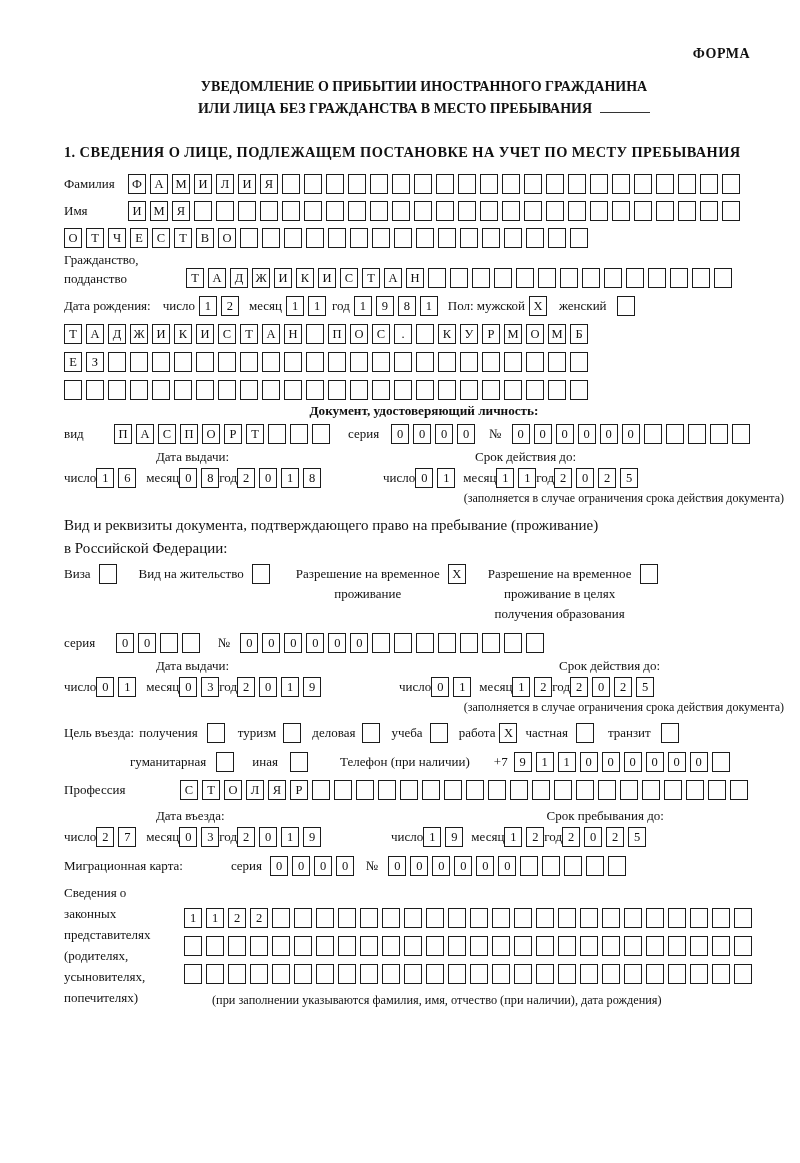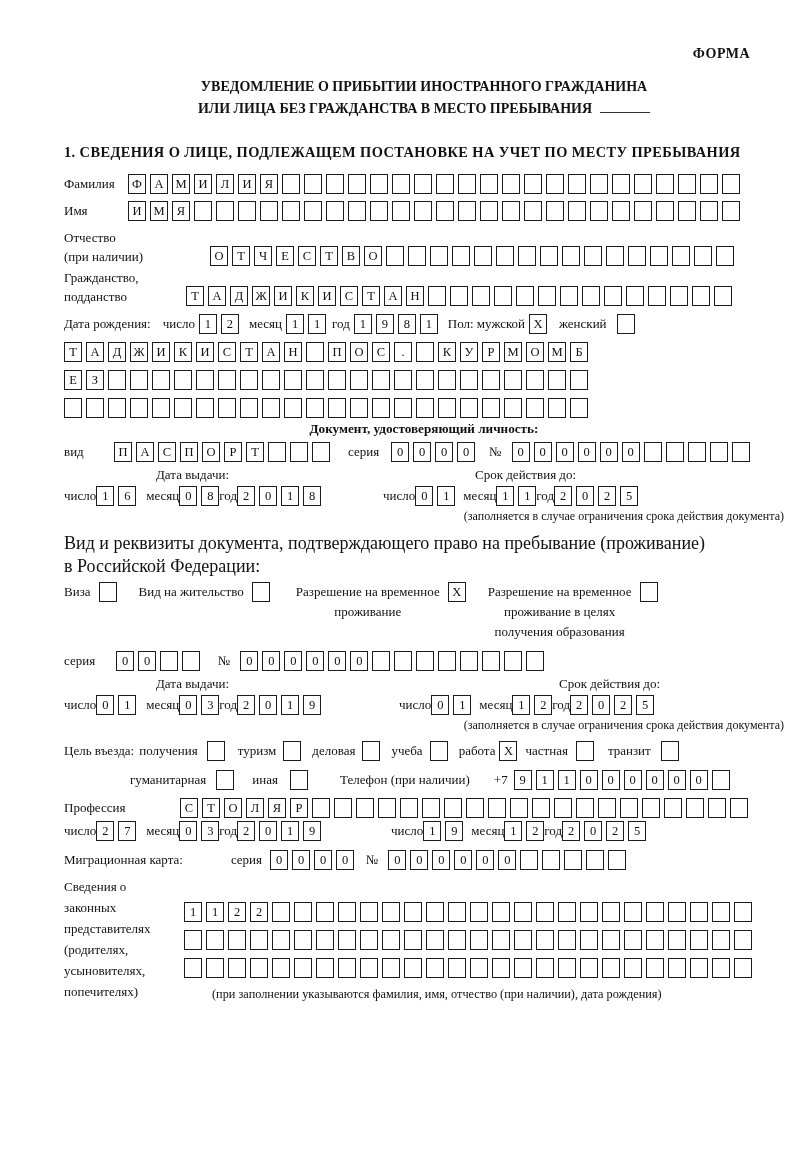--- a/index.html
+++ b/index.html
@@ -27,21 +27,21 @@
     display:flex;align-items:center;justify-content:center;
     font-size:12.5px;line-height:1;background:#fff;
   }
   .inline{display:flex;align-items:center;}
   .inline .cells{margin:0 4px;}
   .lbl{flex:none;}
   .doc-header{font-weight:bold;text-align:center;margin-top:3px;font-size:13.2px;}
   .subhead-row{display:flex;margin-top:5px;font-size:13px;}
   .dates-row{display:flex;align-items:center;margin-top:3px;}
   .note{font-size:12px;text-align:right;margin-top:3px;}
-  .intro{margin-top:8px;line-height:23px;font-size:18px;}
+  .intro{margin-top:8px;line-height:23px;font-size:15px;}
   .opts{display:flex;align-items:flex-start;margin-top:4px;}
   .opt{display:flex;align-items:flex-start;}
   .opt-label{text-align:center;line-height:20px;}
   .opt .cell{margin-left:8px;}
   .caption{font-size:12.3px;margin-top:9px;}
   .reps-row{margin-bottom:8px;}
 </style>
 </head>
 <body>
 
@@ -119,24 +119,20 @@
         <span class="cell"></span>
         <span class="cell"></span>
         <span class="cell"></span>
         <span class="cell"></span>
         <span class="cell"></span>
         <span class="cell"></span>
       </div>
   </div>
 
   <div class="frow">
-    <div class="flabel" style="width:146px">
-      <div>Отчество</div>
-      <div style="line-height:18px">(при наличии)</div>
-    </div>
     <div class="cells">
         <span class="cell">О</span>
         <span class="cell">Т</span>
         <span class="cell">Ч</span>
         <span class="cell">Е</span>
         <span class="cell">С</span>
         <span class="cell">Т</span>
         <span class="cell">В</span>
         <span class="cell">О</span>
         <span class="cell"></span>
@@ -579,20 +575,24 @@
         <span class="cell"></span>
         <span class="cell"></span>
         <span class="cell"></span>
         <span class="cell"></span>
         <span class="cell"></span>
         <span class="cell"></span>
         <span class="cell"></span>
       </div>
   </div>
 
+  <div class="subhead-row" style="margin-top:8px">
+    <span style="margin-left:92px">Дата въезда:</span>
+    <span style="margin-left:322px">Срок пребывания до:</span>
+  </div>
 
   <div class="dates-row">
     <span class="lbl">число</span>
     <span class="cells">
         <span class="cell">2</span>
         <span class="cell">7</span>
       </span>
     <span class="lbl" style="margin-left:10px">месяц</span>
     <span class="cells">
         <span class="cell">0</span>

